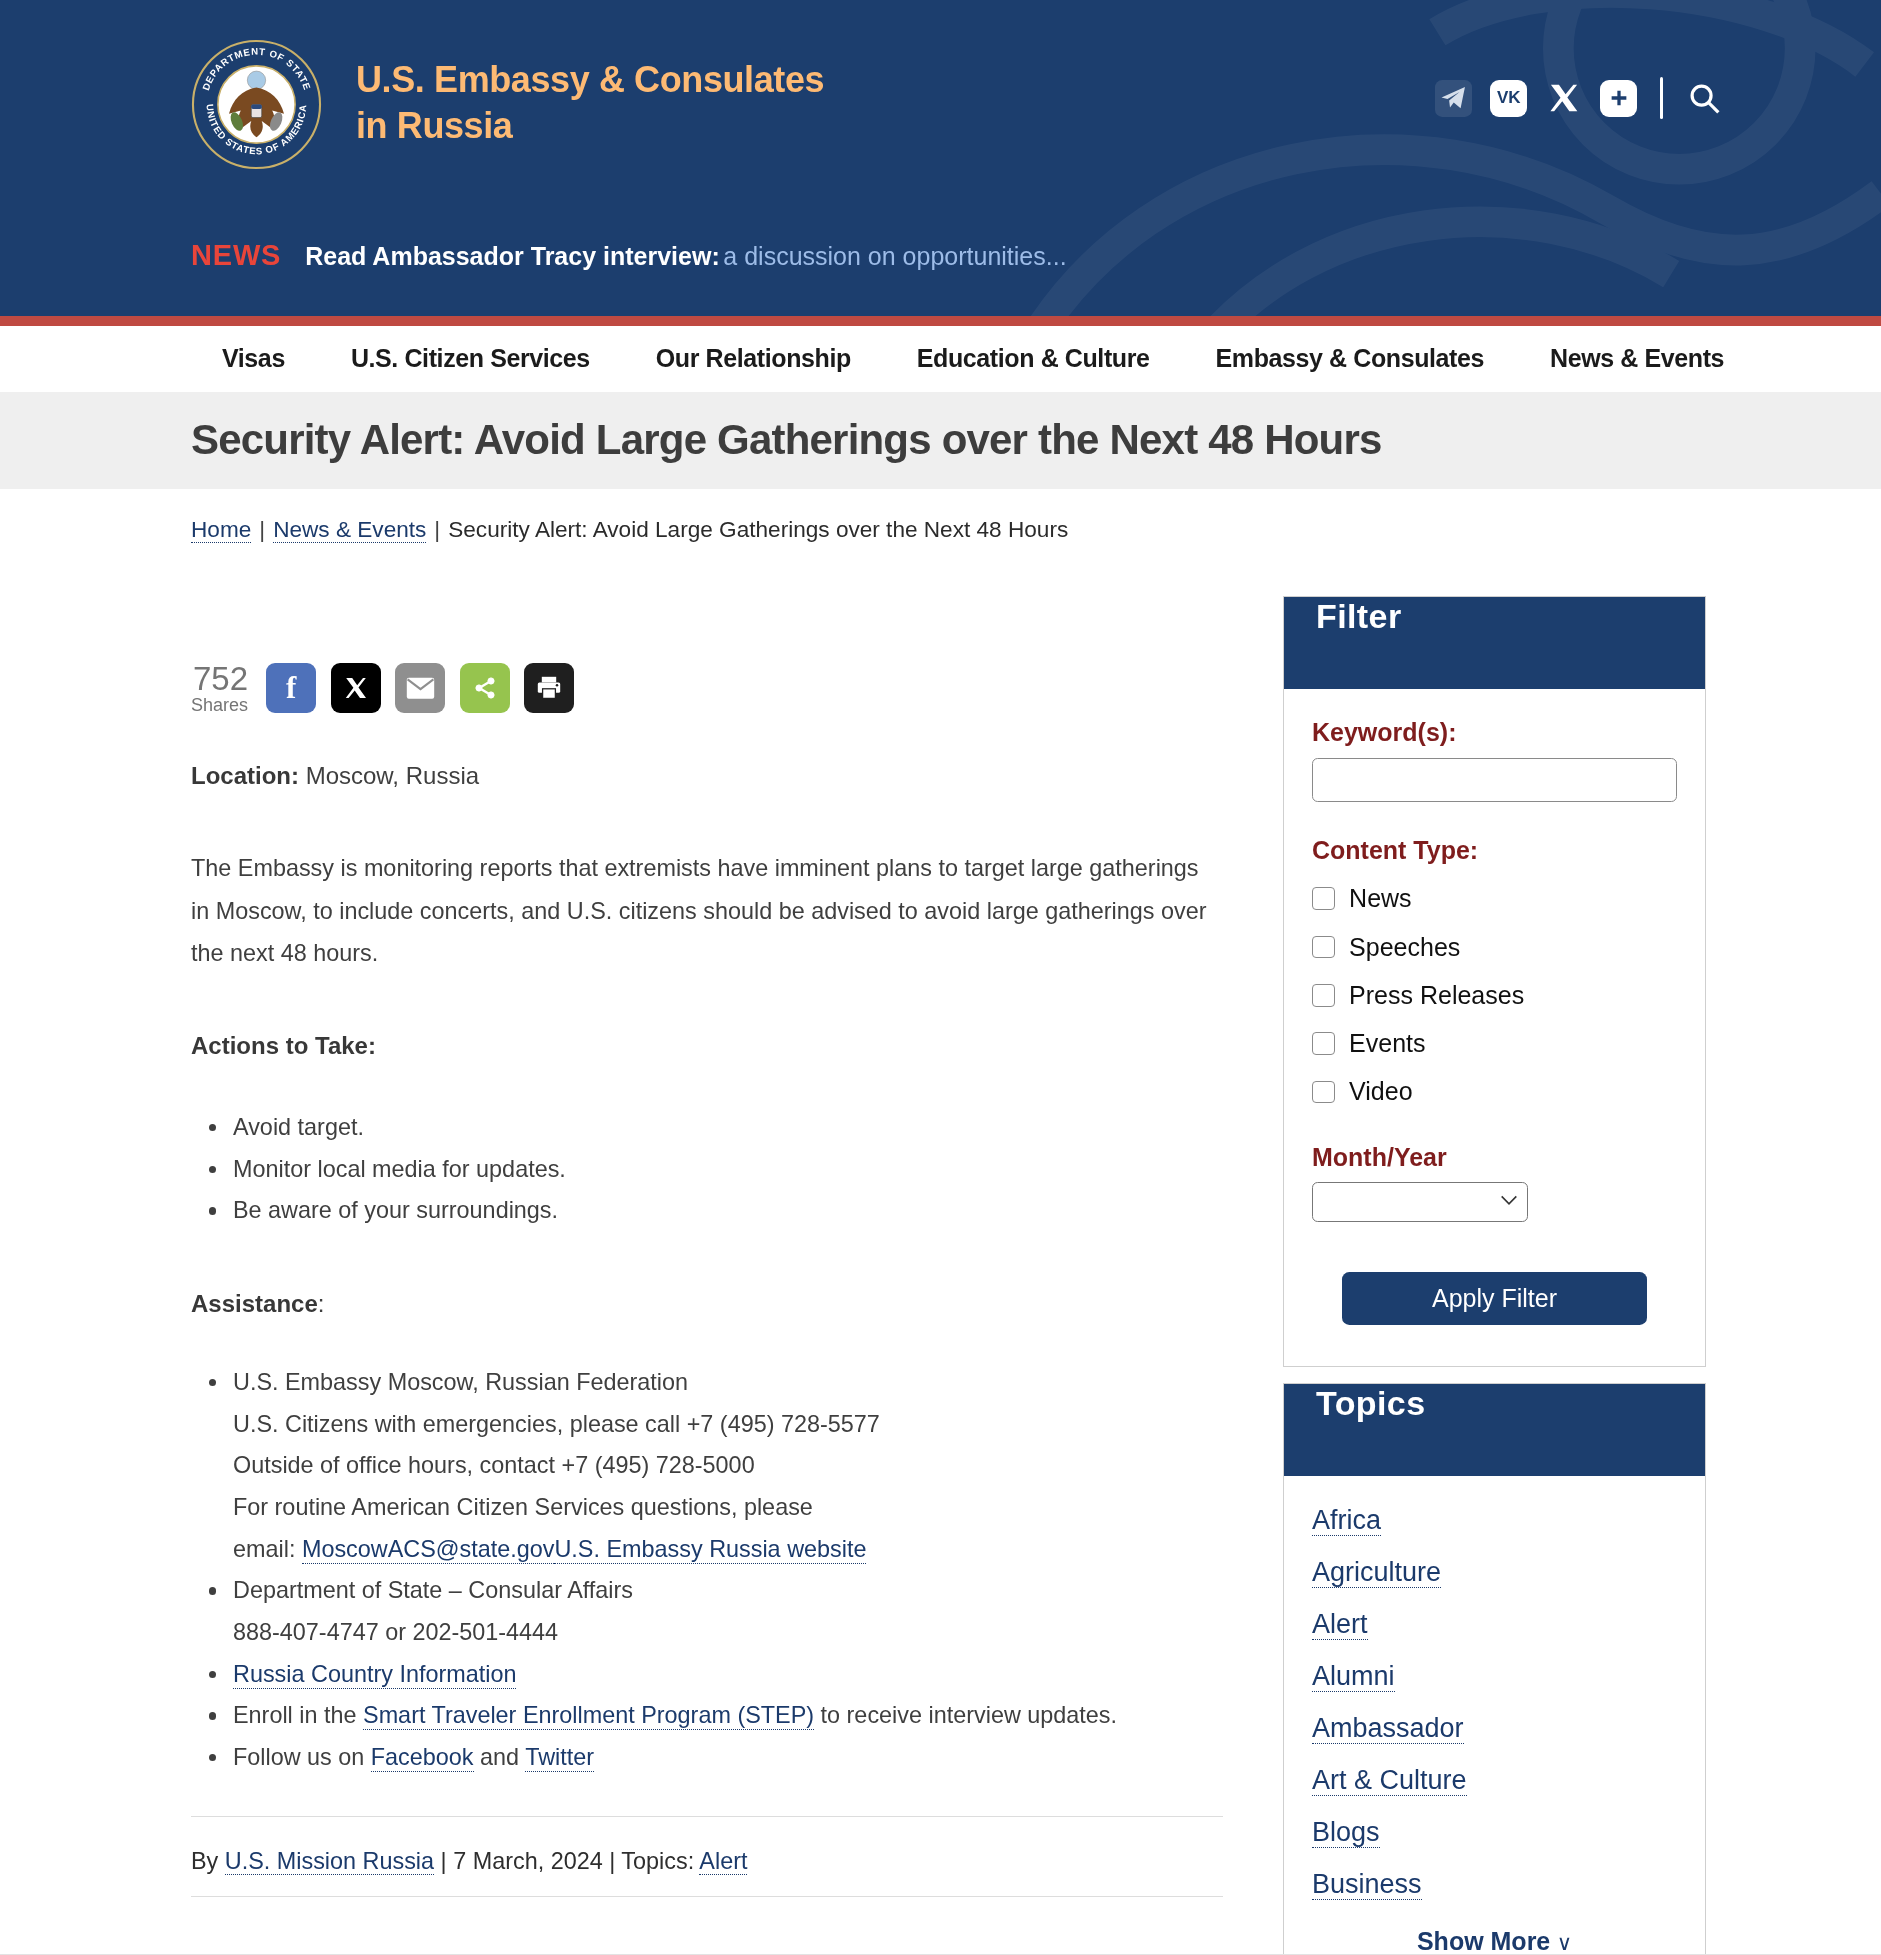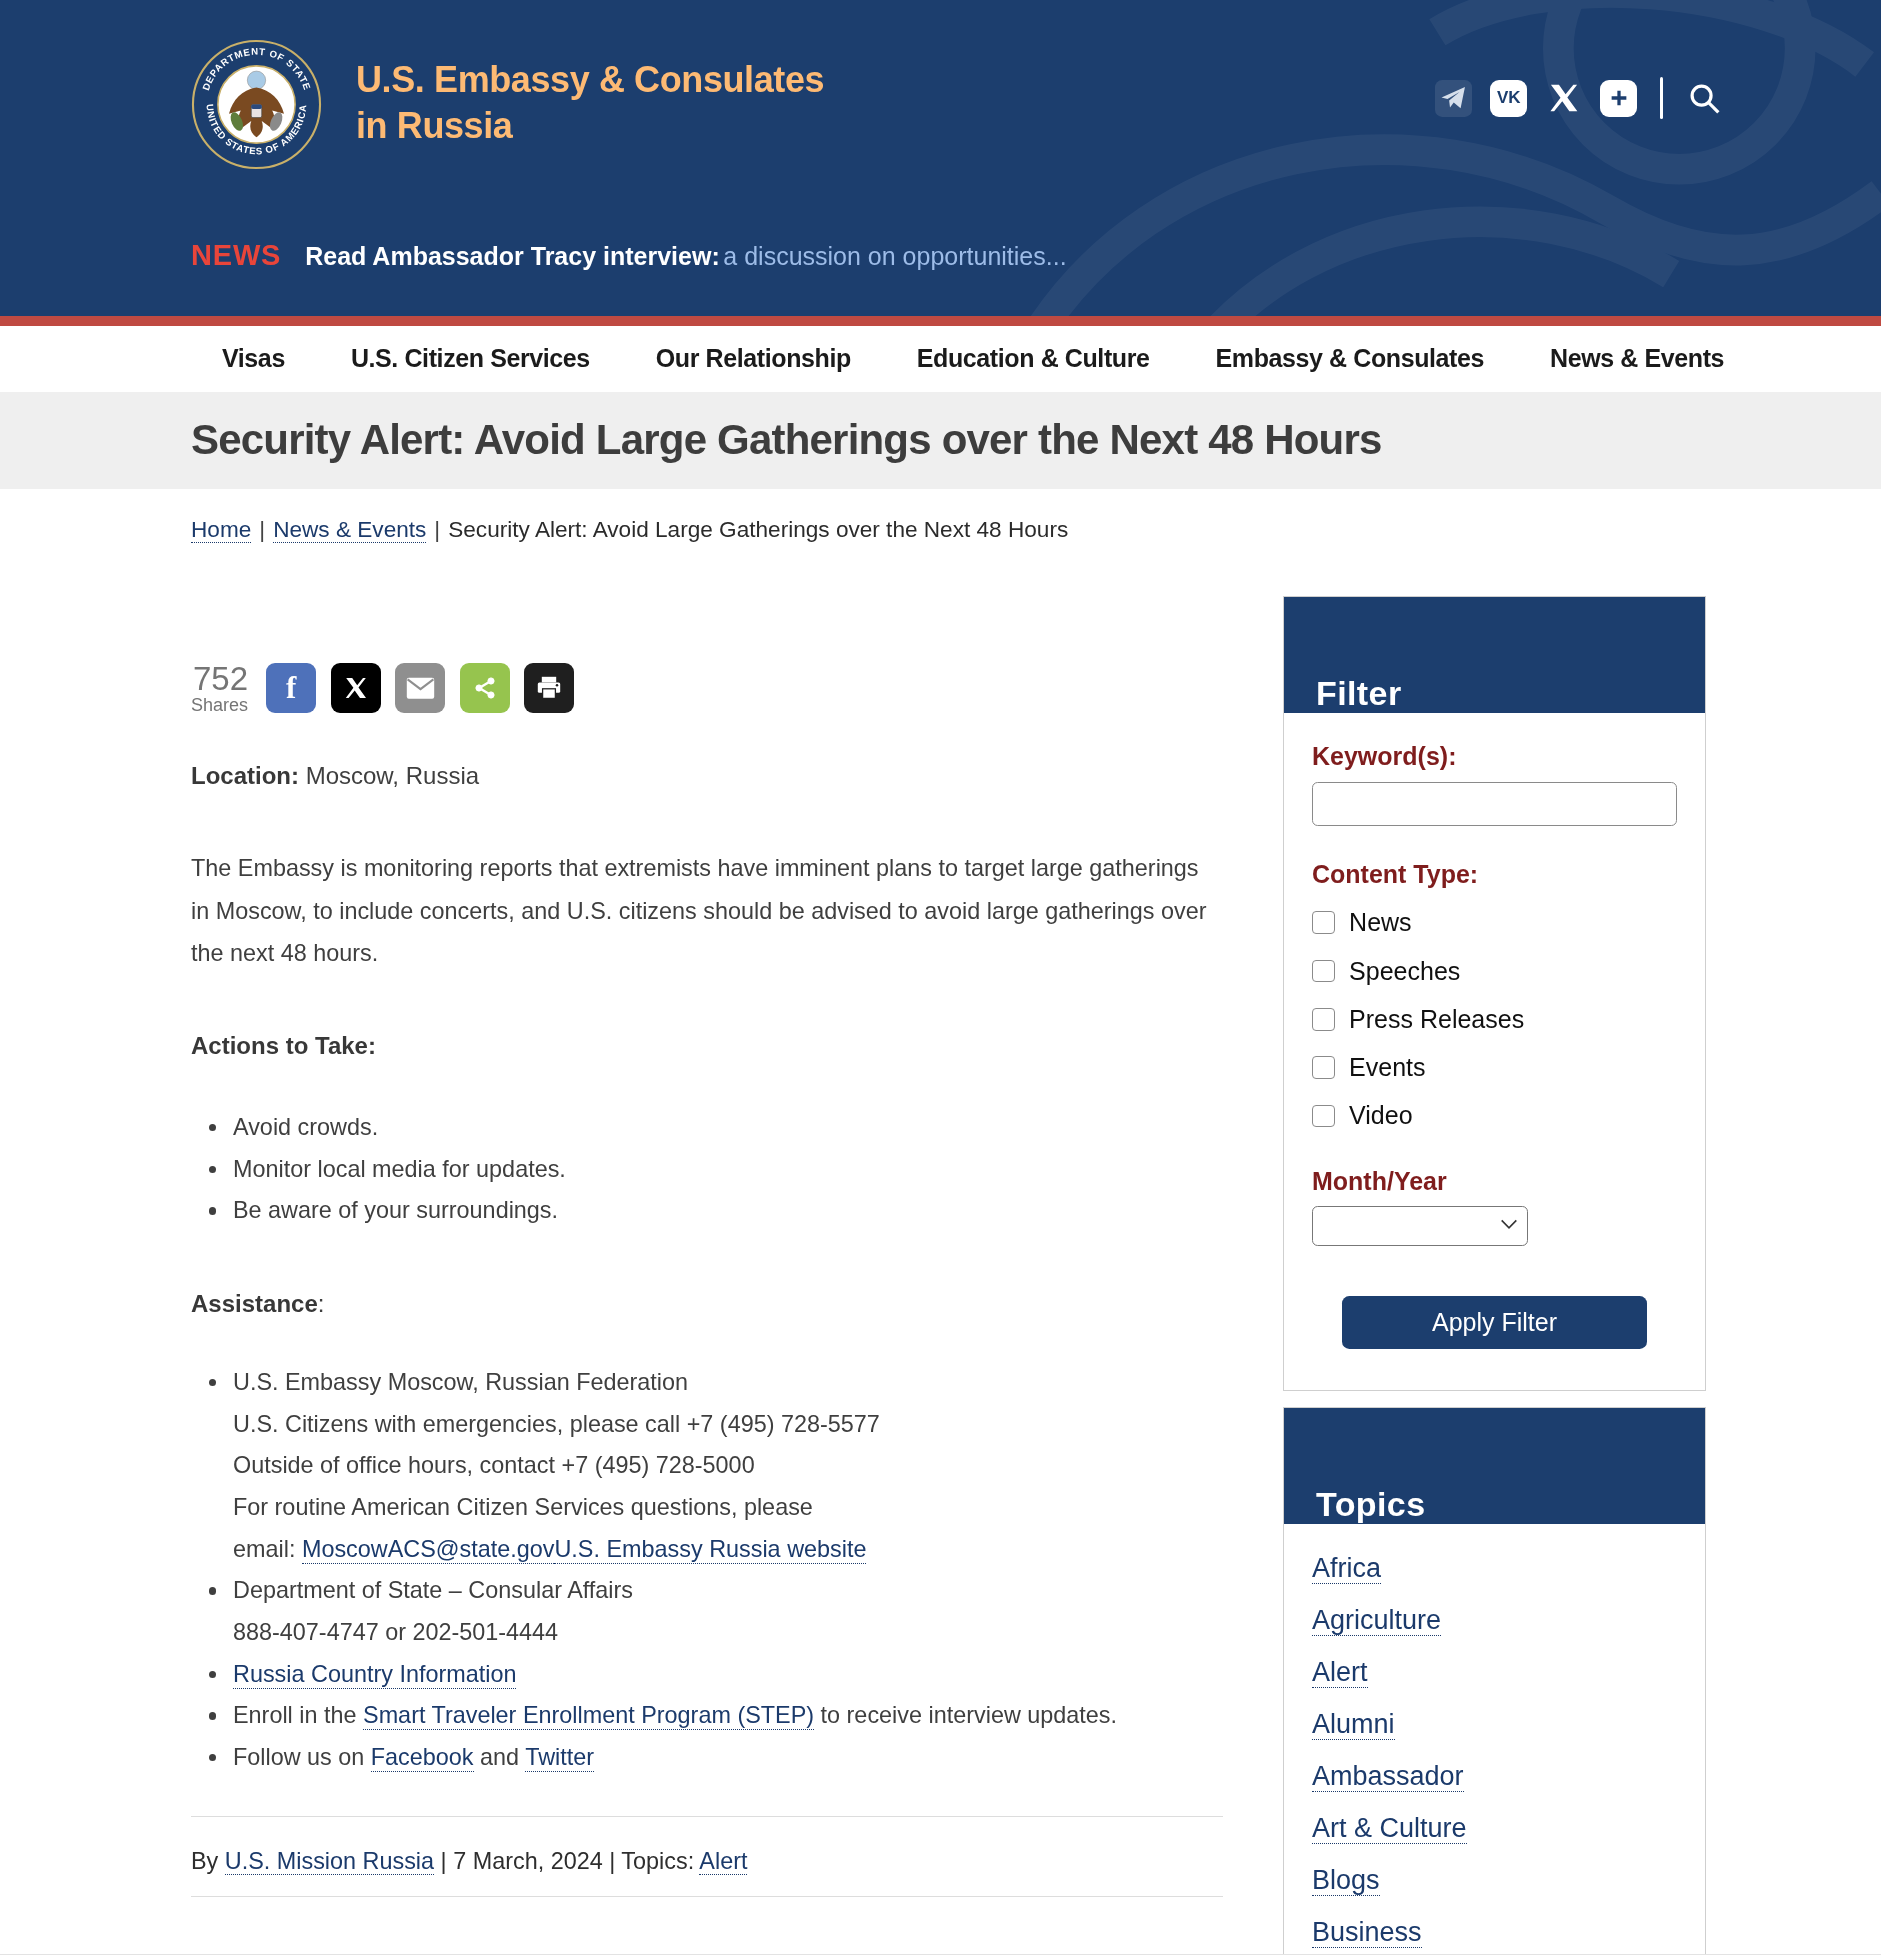--- a/index.html
+++ b/index.html
@@ -56,21 +56,21 @@
   ul.plain { margin-top: 40px; list-style: none; }
   ul.plain li { position: relative; padding-left: 42px; line-height: 1.78; }
   ul.plain li::before { content: ""; position: absolute; left: 18px; top: 17px; width: 7.3px; height: 7.3px; border-radius: 50%; background: #3f3f3f; }
   .hr { border-top: 1.6px solid #ddd; width: 100%; }
   .hr1 { margin-top: 37px; }
   .byline { margin: 31px 0 21px 0; font-size: 23.4px; color: #2e2e2e; }
 
   
   .sidebar { position: absolute; left: 1283px; top: 107px; width: 423px; }
   .panel { border: 1.6px solid #cfcfcf; background: #fff; }
-  .panel-head { height: 116px; background: #1c3e6e; display: flex; align-items: flex-end; padding-left: 32px; }
+  .panel-head { height: 92px; background: #1c3e6e; display: flex; align-items: flex-start; padding-left: 32px; }
   .panel-head h2 { color: #fff; font-size: 34px; font-weight: 700; letter-spacing: 0.4px; }
   .panel-body { padding: 29px 28px 34px 28px; }
   .f-label { font-size: 25px; font-weight: 700; color: #7f1d1d; }
   .kw-input { margin-top: 11.3px; width: 100%; height: 44px; border: 1.6px solid #8a8a8a; border-radius: 5.6px; font-size: 22.6px; padding: 0 11.3px; background: #fff; }
   .ct-label { margin-top: 34px; }
   .cb-row { display: flex; align-items: center; gap: 14.5px; margin-top: 19.3px; }
   .cb-row input[type="checkbox"] { appearance: none; -webkit-appearance: none; width: 22.6px; height: 22.6px; border: 1.6px solid #8b8b8b; border-radius: 4px; background: #fff; cursor: pointer; flex: 0 0 auto; }
   .cb-row label { font-size: 25px; color: #101010; cursor: pointer; }
   .my-label { margin-top: 37px; }
   .select-wrap { position: relative; width: 216px; margin-top: 9.7px; }
@@ -226,21 +226,21 @@
         </button>
       </div>
 
       <p class="art-text loc-line"><span class="b">Location:</span><span> Moscow, Russia</span></p>
 
       <p class="art-text para">The Embassy is monitoring reports that extremists have imminent plans to target large gatherings in Moscow, to include concerts, and U.S. citizens should be advised to avoid large gatherings over the next 48 hours.</p>
 
       <p class="art-text sec-head"><span class="b">Actions to Take:</span></p>
 
       <ul class="plain art-text">
-        <li>Avoid crowds.</li>
+        <li>Avoid target.</li>
         <li>Monitor local media for updates.</li>
         <li>Be aware of your surroundings.</li>
       </ul>
 
       <p class="art-text sec-head"><span class="b">Assistance</span><span>:</span></p>
 
       <ul class="plain art-text" style="margin-top:37px;">
         <li>
           <span>U.S. Embassy Moscow, Russian Federation</span><br>
           <span>U.S. Citizens with emergencies, please call +7 (495) 728-5577</span><br>

